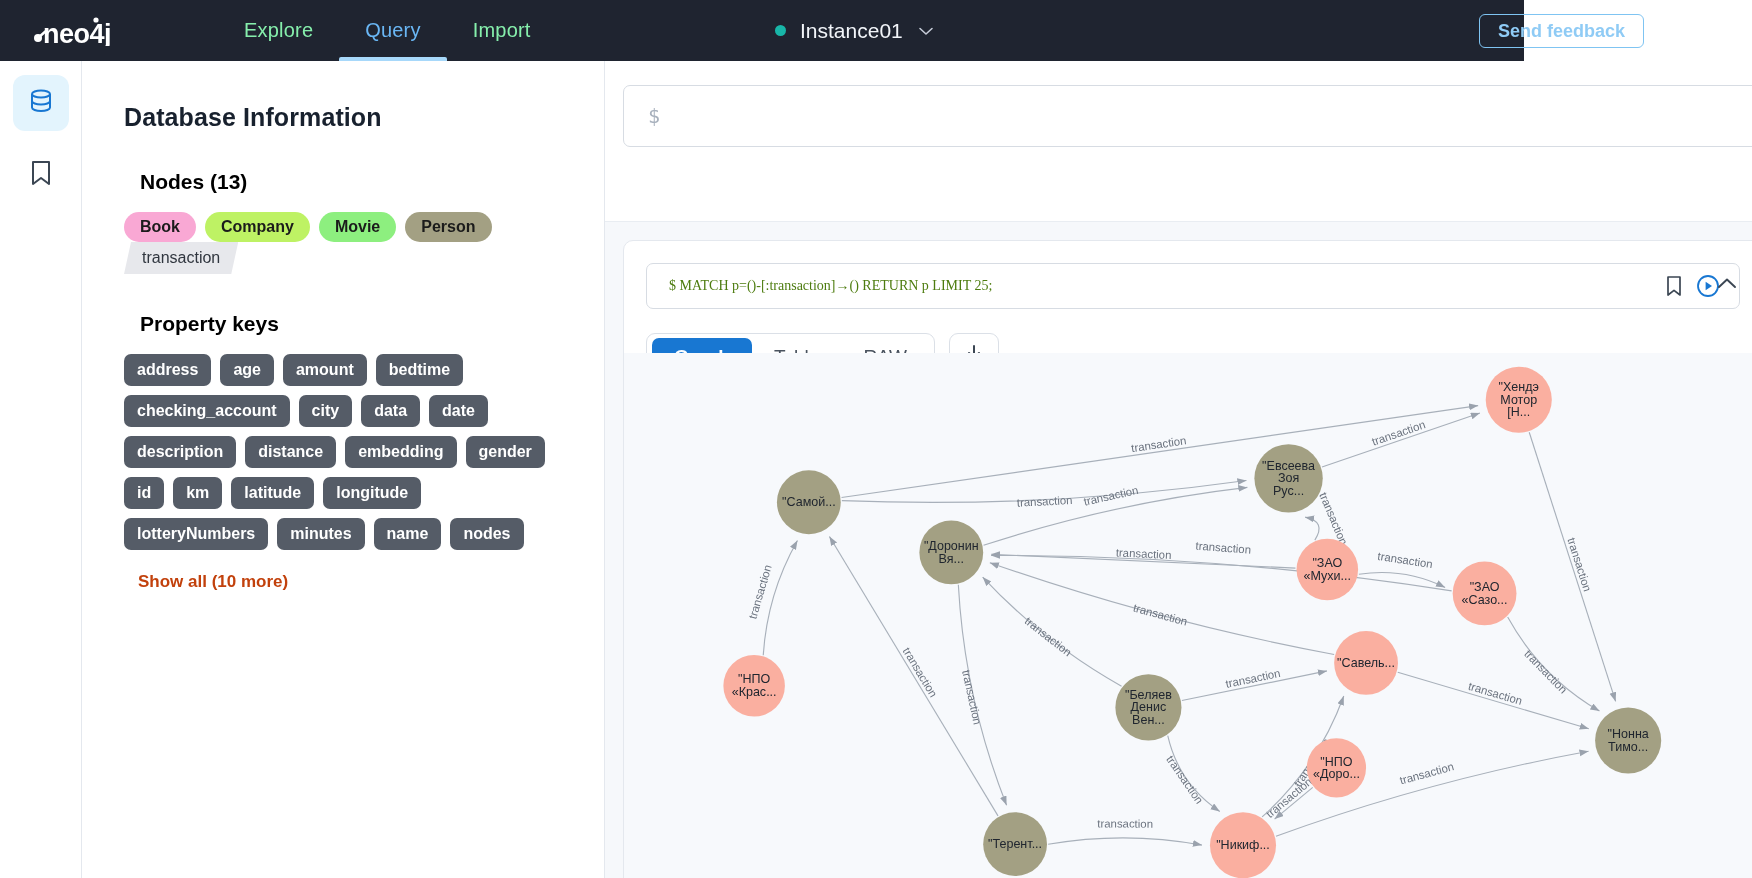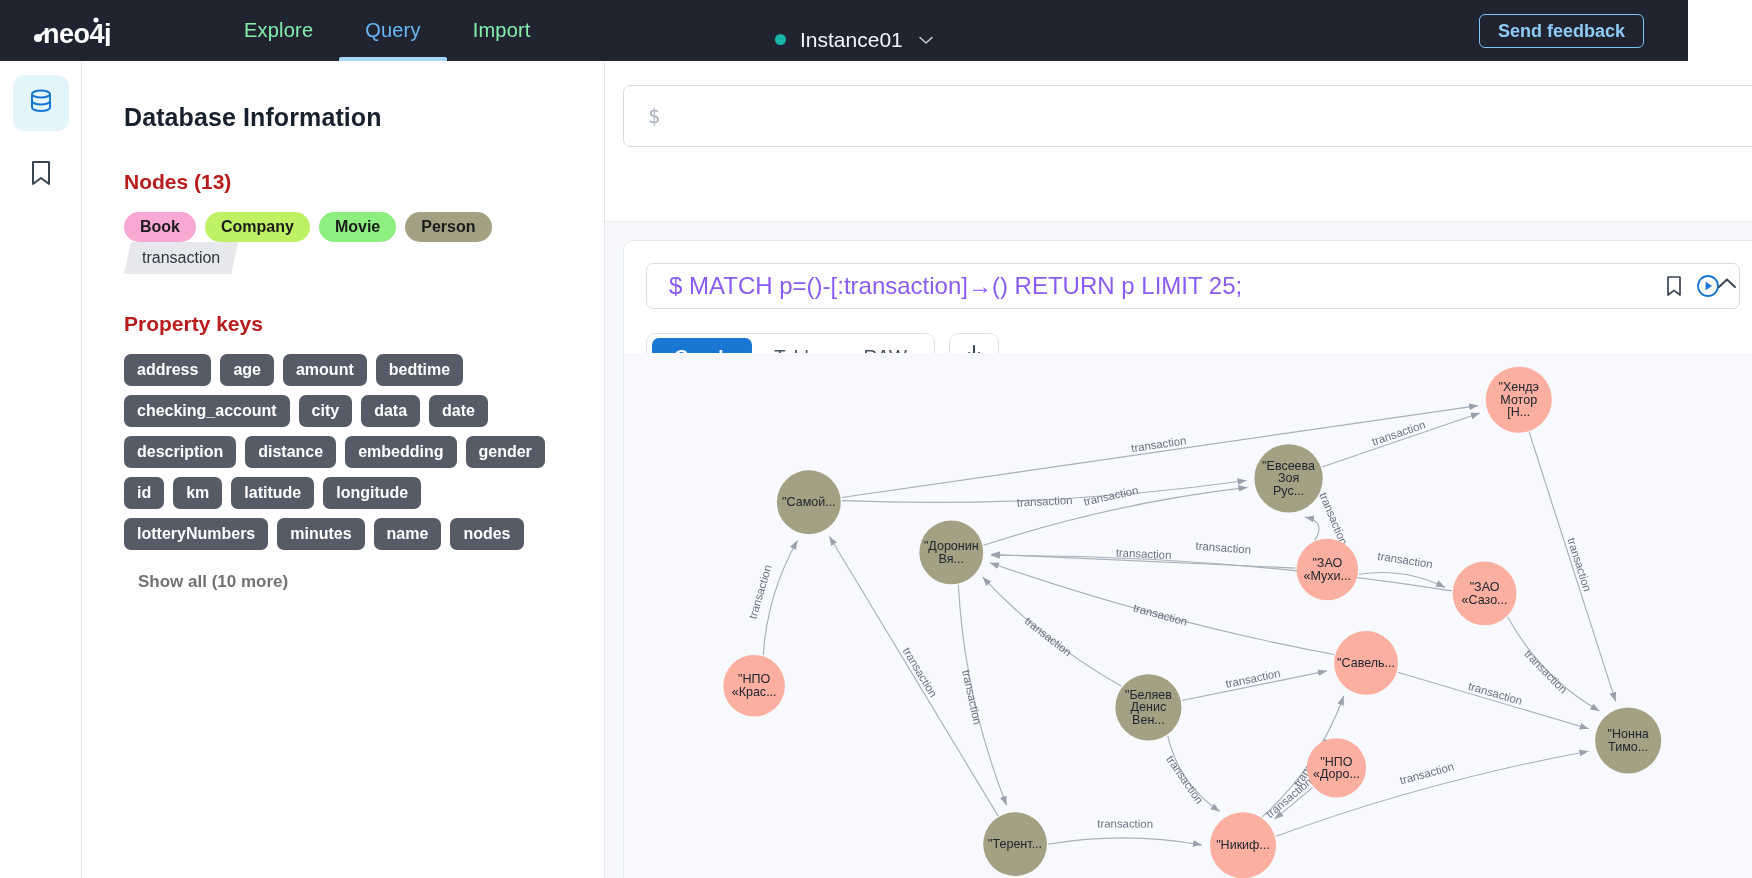--- a/index.html
+++ b/index.html
@@ -5,41 +5,41 @@
   * { box-sizing: border-box; margin: 0; padding: 0; }
   html, body {
     width: 1752px; height: 878px;
     font-family: "Liberation Sans", sans-serif;
     background: #ffffff; overflow: hidden;
   }
   .app { position: relative; width: 1752px; height: 878px; }
 
   
   .topbar {
-    position: absolute; left: 0; top: 0; width: 1688px; height: 61px;
+    position: absolute; left: 0; top: 0; width: 1524px; height: 61px;
     background: #1F2430; display: flex; align-items: center;
   }
   .logo {
     margin-left: 30px; width: 120px; height: 34px;
     display: flex; align-items: center;
   }
   .logo svg { display: block; }
   .nav { display: flex; align-items: center; height: 61px; margin-left: 68px; }
   .nav-item {
     position: relative; height: 61px; padding: 0 26px;
     display: flex; align-items: center; justify-content: center;
     font-size: 20px; color: #86efac; cursor: pointer; letter-spacing: .2px;
   }
   .nav-item.active { color: #6AB7F5; }
   .nav-item.active::after {
     content: ""; position: absolute; left: 0; right: 0; bottom: 0;
     height: 4px; background: #A7D8FA; border-radius: 2px 2px 0 0;
   }
   .instance {
-    position: absolute; left: 775px; top: 9px; height: 61px;
+    position: absolute; left: 775px; top: 0; height: 61px;
     display: flex; align-items: center; gap: 14px; cursor: pointer;
   }
   .inst-dot { width: 11px; height: 11px; border-radius: 50%; background: #18B6A8; }
   .inst-name { color: #F2F5F9; font-size: 21px; }
   .chev { width: 18px; height: 18px; }
   .feedback {
     position: absolute; left: 1479px; top: 14px; height: 34px;
     padding: 0 18px; border: 1px solid #7FC4F2; border-radius: 6px;
     display: flex; align-items: center; color: #8FCBF5;
     font-size: 18px; font-weight: bold; white-space: nowrap; cursor: pointer;
@@ -58,40 +58,40 @@
   .rail-btn.active { background: #E3F4FD; }
 
   
   .panel {
     position: absolute; left: 82px; top: 61px; width: 523px; height: 817px;
     background: #fff; border-right: 1px solid #E4E8EE;
     padding: 42px 0 0 42px; overflow: hidden;
   }
   .panel h1 { font-size: 25px; color: #18212E; font-weight: bold; letter-spacing: .1px; }
   .panel h2 {
-    font-size: 21px; color: #b91c1c; font-weight: bold;
-    margin-top: 38px; margin-bottom: 18px;
+    font-size: 21px; color: #000000; font-weight: bold;
+    margin-top: 38px; margin-bottom: 18px; margin-left: 16px;
   }
   .chips { display: flex; flex-wrap: wrap; gap: 9px; max-width: 440px; }
   .chip {
     border-radius: 20px; padding: 6px 16px; font-size: 16px;
     font-weight: bold; color: #1b1b1b; line-height: 18px; cursor: pointer;
   }
   .rel-chip {
     background: #E7E8EC; color: #30363F; font-size: 16px; font-weight: normal;
     padding: 7px 18px; line-height: 18px; cursor: pointer;
     clip-path: polygon(7px 0, 100% 0, calc(100% - 7px) 100%, 0 100%);
   }
   .pk-chip {
     background: #555C67; color: #fff; border-radius: 7px;
     padding: 7px 13px; font-size: 16px; font-weight: bold;
     line-height: 18px; cursor: pointer;
   }
   .showall {
-    margin-top: 22px; margin-left: 14px; color: #737373;
+    margin-top: 22px; margin-left: 14px; color: #c2410c;
     font-size: 17px; font-weight: bold; cursor: pointer; display: inline-block;
   }
 
   
   .main {
     position: absolute; left: 605px; top: 61px; width: 1147px; height: 817px;
     background: #fff;
   }
   .editor-wrap { padding: 24px 0 0 18px; height: 99px; }
   .editor {
@@ -108,22 +108,22 @@
     width: 1140px; height: 700px; background: #fff;
     border: 1px solid #E4E8EE; border-radius: 10px; position: relative;
     overflow: hidden;
   }
   .qbar {
     margin: 22px 22px 0 22px; height: 46px; border: 1px solid #D7DCE3;
     border-radius: 7px; display: flex; align-items: center;
     padding: 0 14px 0 22px; background: #fff;
   }
   .qtext {
-    flex: 1; font-family: Liberation Sans, sans-serif;
-    font-size: 24px; color: #8b5cf6; white-space: nowrap; overflow: hidden;
+    flex: 1; font-family: Liberation Serif, serif;
+    font-size: 14px; color: #4d7c0f; white-space: nowrap; overflow: hidden;
   }
   .qicon { width: 34px; display: flex; align-items: center; justify-content: center; cursor: pointer; }
   .collapse-btn {
     position: absolute; right: 14px; top: 24px; width: 42px; height: 42px;
     display: flex; align-items: center; justify-content: center; cursor: pointer;
   }
 
   .toolbar { display: flex; align-items: center; gap: 14px; margin: 24px 0 0 22px; }
   .segmented {
     display: flex; align-items: center; border: 1px solid #DBE0E7;

